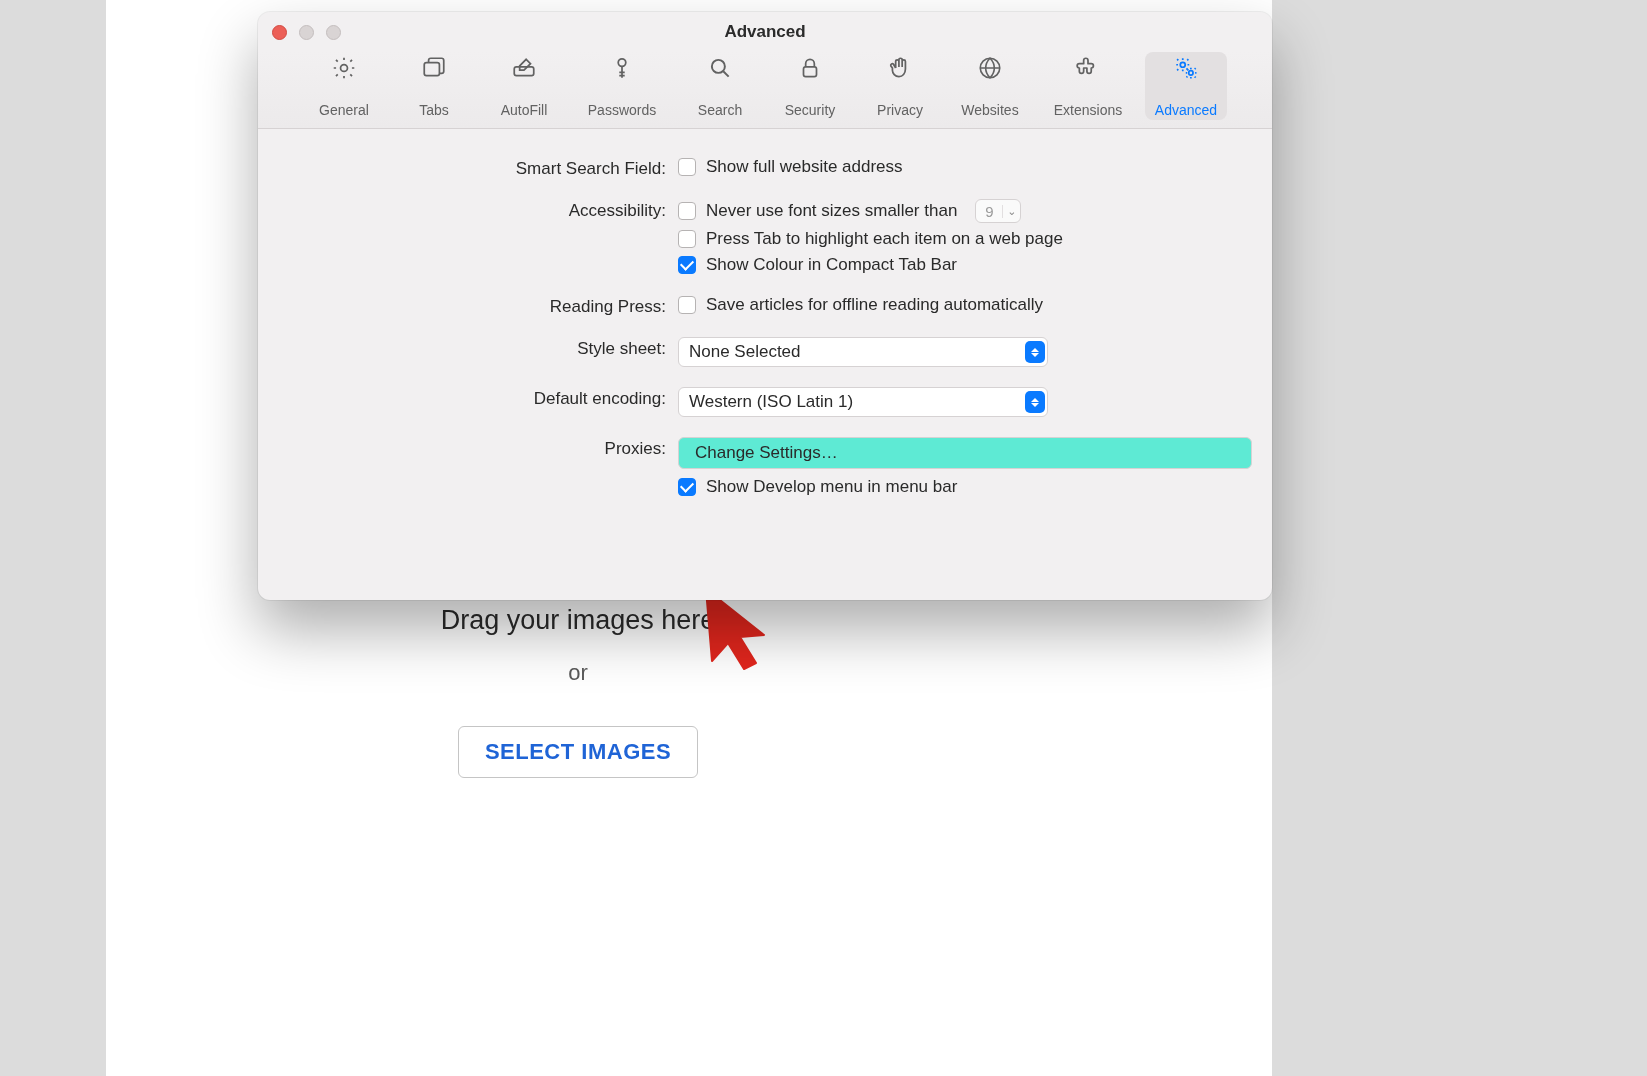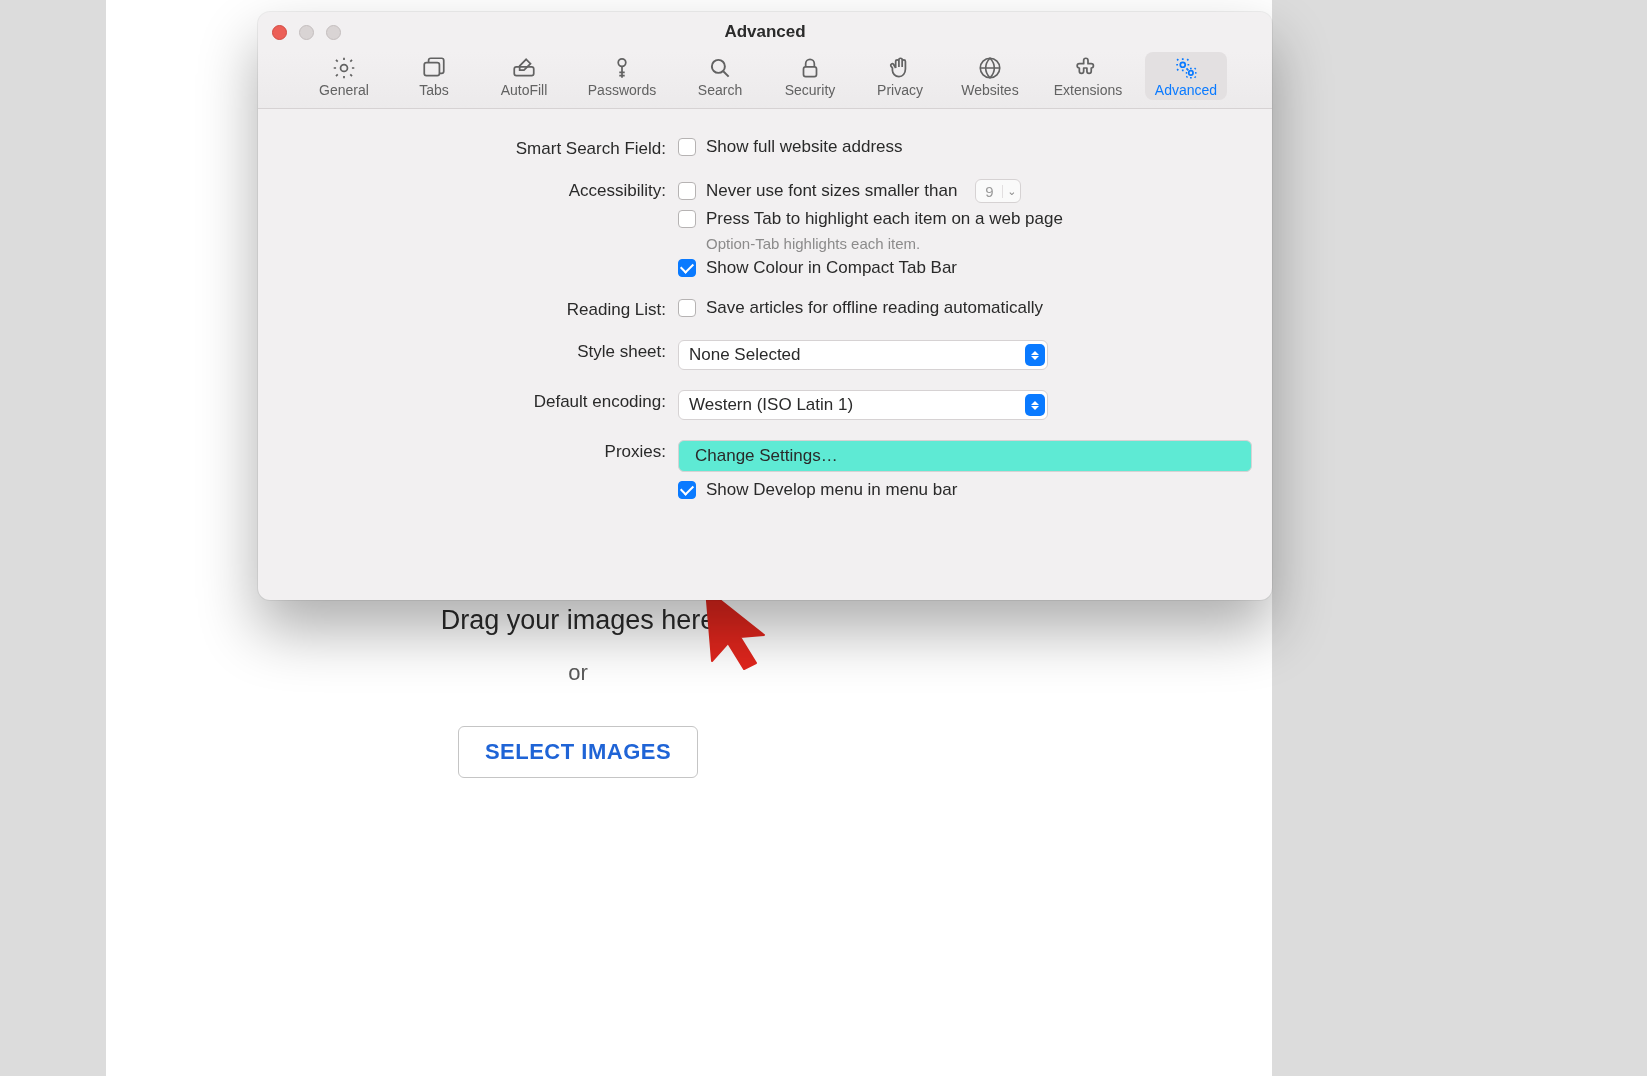--- a/index.html
+++ b/index.html
@@ -101,21 +101,21 @@
     padding-bottom: 8px;
     border-bottom: 1px solid #d6d2d3;
     background: linear-gradient(#f2f0f1,#eceaeb);
   }
   .tb-item {
     width: 82px;
     padding: 2px 0;
     display: flex;
     flex-direction: column;
     align-items: center;
-    gap: 0;
+    gap: 20px;
     border-radius: 8px;
     cursor: pointer;
     color: #626262;
   }
   .tb-item.wide { width: 98px; }
   .tb-item.active {
     background: #e3e0e1;
     color: #0a7aff;
   }
   .tb-icon {
@@ -385,30 +385,29 @@
           <span>Never use font sizes smaller than</span>
           <span class="stepper">
             <span class="stepper-val">9</span>
             <span class="stepper-btn">⌄</span>
           </span>
         </div>
         <div class="ck-row">
           <span class="ck"></span>
           <span>Press Tab to highlight each item on a web page</span>
         </div>
-        <div class="hint">Option-Tab highlights each item.</div>
         <div class="ck-row">
           <span class="ck checked"></span>
           <span>Show Colour in Compact Tab Bar</span>
         </div>
       </div>
     </div>
 
     <div class="row gap-md">
-      <div class="lbl">Reading List:</div>
+      <div class="lbl">Reading Press:</div>
       <div class="ctrl">
         <div class="ck-row">
           <span class="ck"></span>
           <span>Save articles for offline reading automatically</span>
         </div>
       </div>
     </div>
 
     <div class="row gap-md">
       <div class="lbl">Style sheet:</div>

